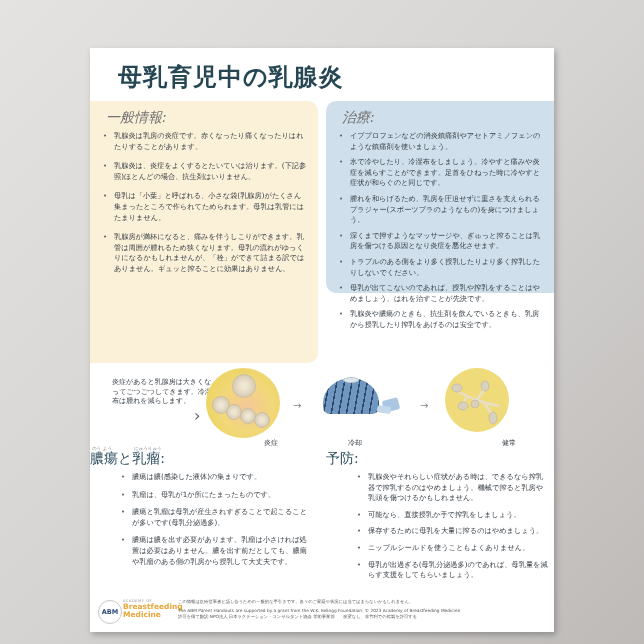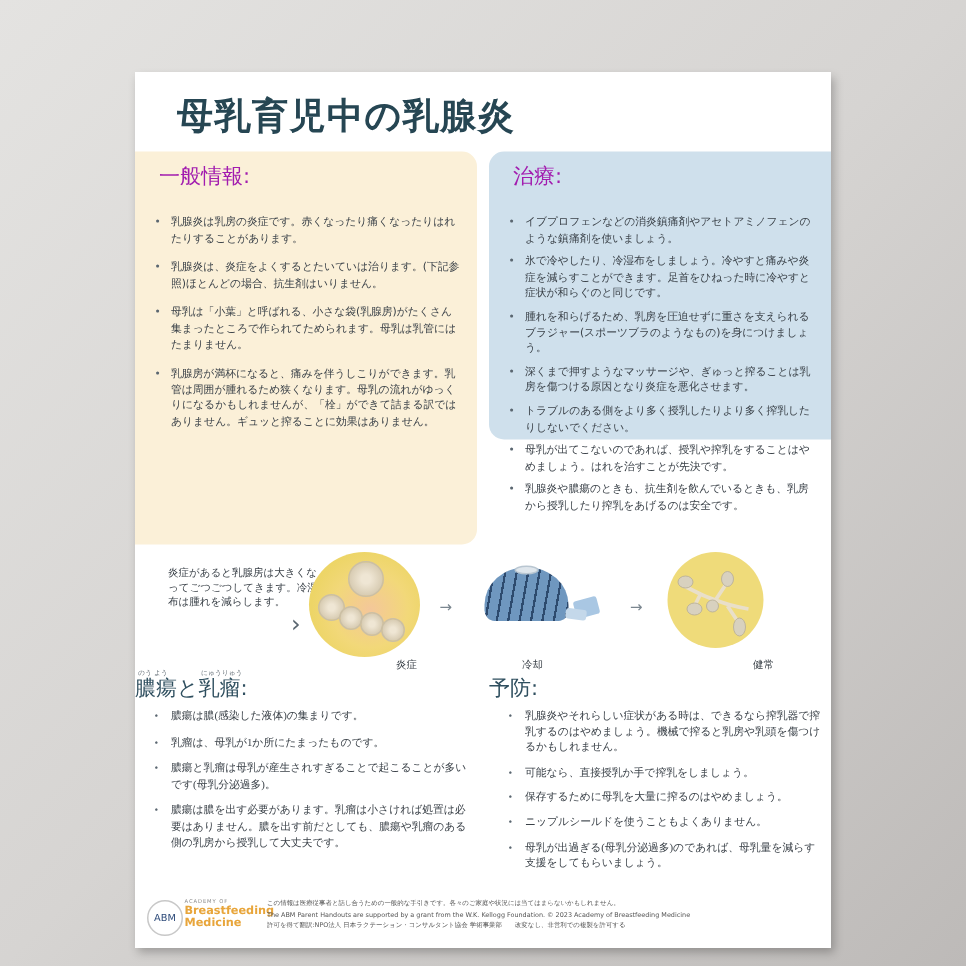--- a/index.html
+++ b/index.html
@@ -23,21 +23,21 @@
       letter-spacing: 1px;
     }
     .panel {
       position: absolute; top: 53px;
       border-radius: 10px;
       padding: 8px 10px 6px 10px;
     }
     .panel.info { left: 0; width: 228px; height: 262px; background: #fbf0d8; border-top-left-radius: 0; border-bottom-left-radius: 0;}
     .panel.treat { left: 236px; width: 228px; height: 192px; background: #cfe0ec; border-top-right-radius: 0; border-bottom-right-radius: 0;}
     .panel-heading {
-      font-size: 14px; color: #a21caf; margin-left: 6px; margin-bottom: 16px;
+      font-size: 14px; color: #737373; margin-left: 6px; margin-bottom: 4px; font-style: italic;
     }
     ul.bullets { list-style: none; }
     ul.bullets li {
       position: relative;
       font-size: 7.2px; line-height: 10.6px;
       padding-left: 14px;
       color: #3a4148;
     }
     ul.bullets li::before {
       content: "•"; position: absolute; left: 3px; top: 0;
@@ -92,31 +92,31 @@
     .lower { position: absolute; top: 398px; }
     .lower.abscess { left: 0; width: 228px; }
     .lower.prevent { left: 236px; width: 228px; }
     .ruby-heading { position: relative; margin-left: 0; height: 26px; }
     .ruby-text { position: absolute; top: 0; font-size: 4.5px; color: #6a747c; }
     .lower-heading {
       position: absolute; top: 4px; left: 0;
       font-size: 14px; color: #2f4f5f;
     }
     .prevent .lower-heading { left: 0; }
-    .lower ul.bullets { padding-left: 10px; padding-right: 6px; font-family: Liberation Serif, serif; }
+    .lower ul.bullets { padding-left: 28px; padding-right: 6px; }
     .abscess ul.bullets li { margin-bottom: 7px; }
     .prevent ul.bullets li { margin-bottom: 6px; }
 
     .footer {
       position: absolute; left: 0; top: 544px; width: 464px; height: 40px;
     }
     .logo-circle {
       position: absolute; left: 8px; top: 8px; width: 24px; height: 24px;
       border-radius: 50%; border: 1px solid #c8c8c8;
-      font-size: 6.5px; font-weight: normal; color: #2e4b7a;
+      font-size: 6.5px; font-weight: bold; color: #2e4b7a;
       display: flex; align-items: center; justify-content: center;
     }
     .logo-small { position: absolute; left: 33px; top: 7px; font-size: 3.5px; color: #8a8a8a; letter-spacing: 0.6px; }
     .logo-big { position: absolute; left: 33px; top: 11px; font-size: 7.5px; font-weight: bold; color: #e8a53a; line-height: 8px; }
     .footer-text { position: absolute; left: 88px; font-size: 4.3px; color: #555; white-space: nowrap; }
   </style>
 </head>
 <body>
 
 <div class="page">

